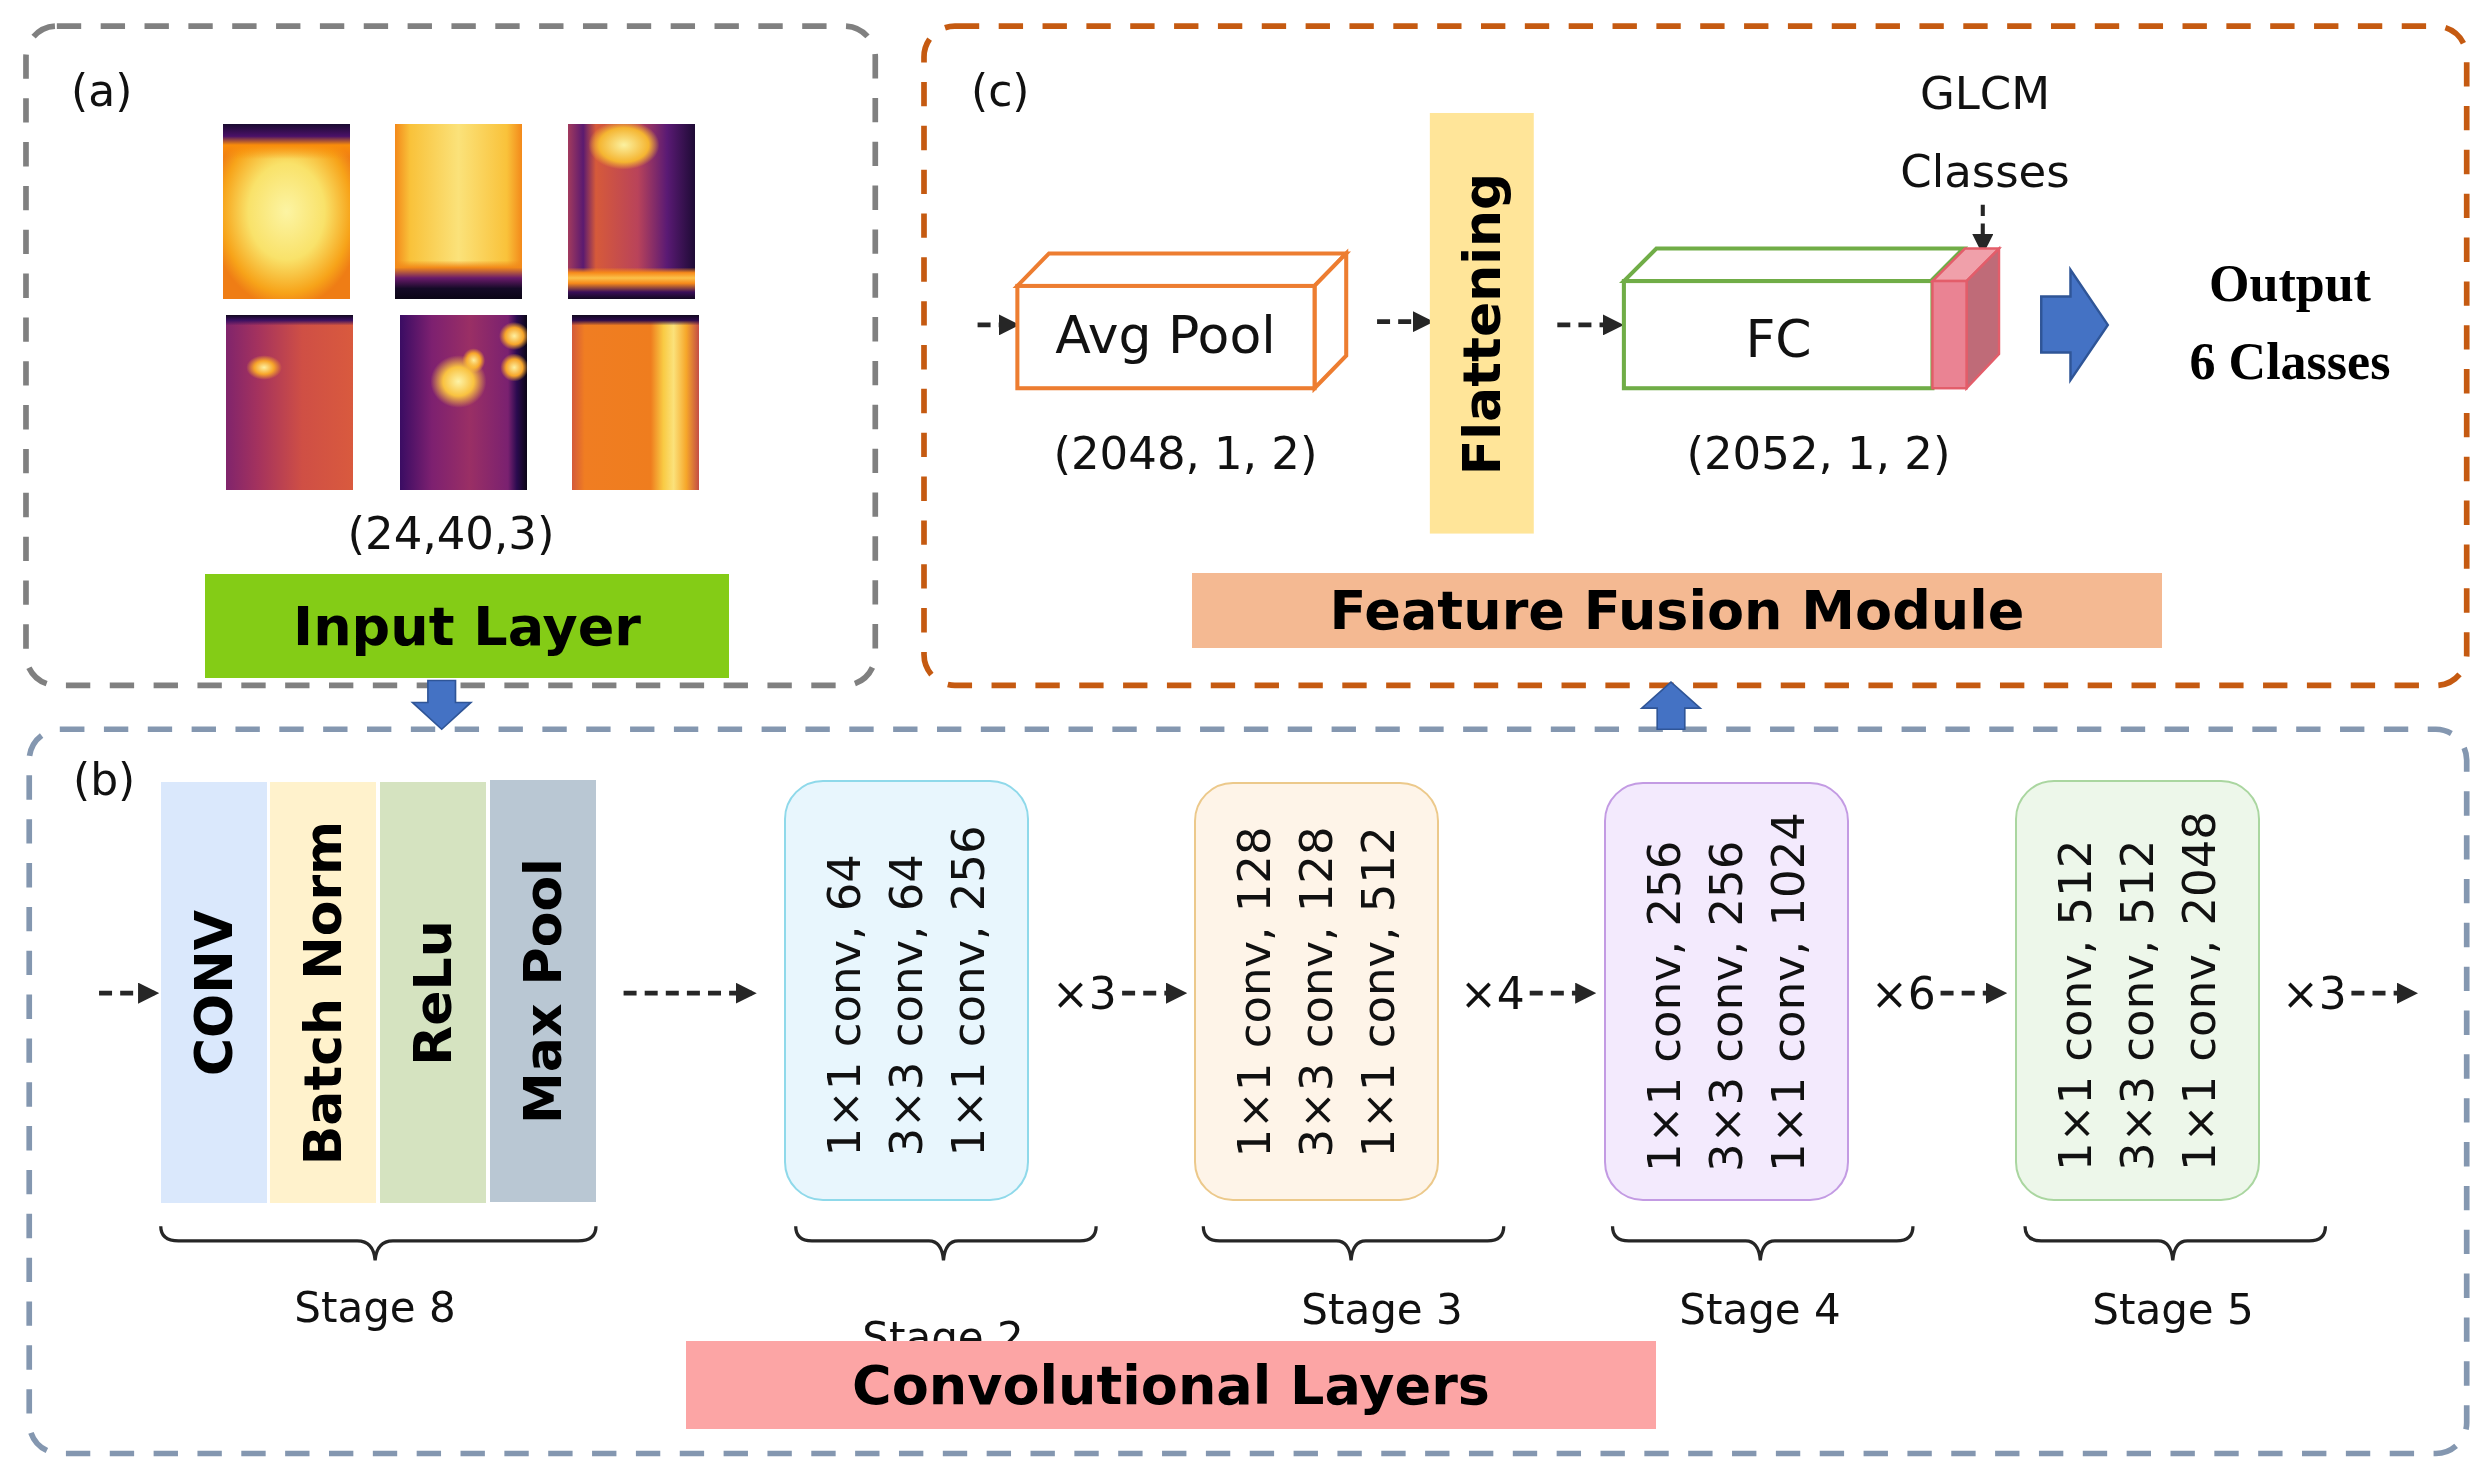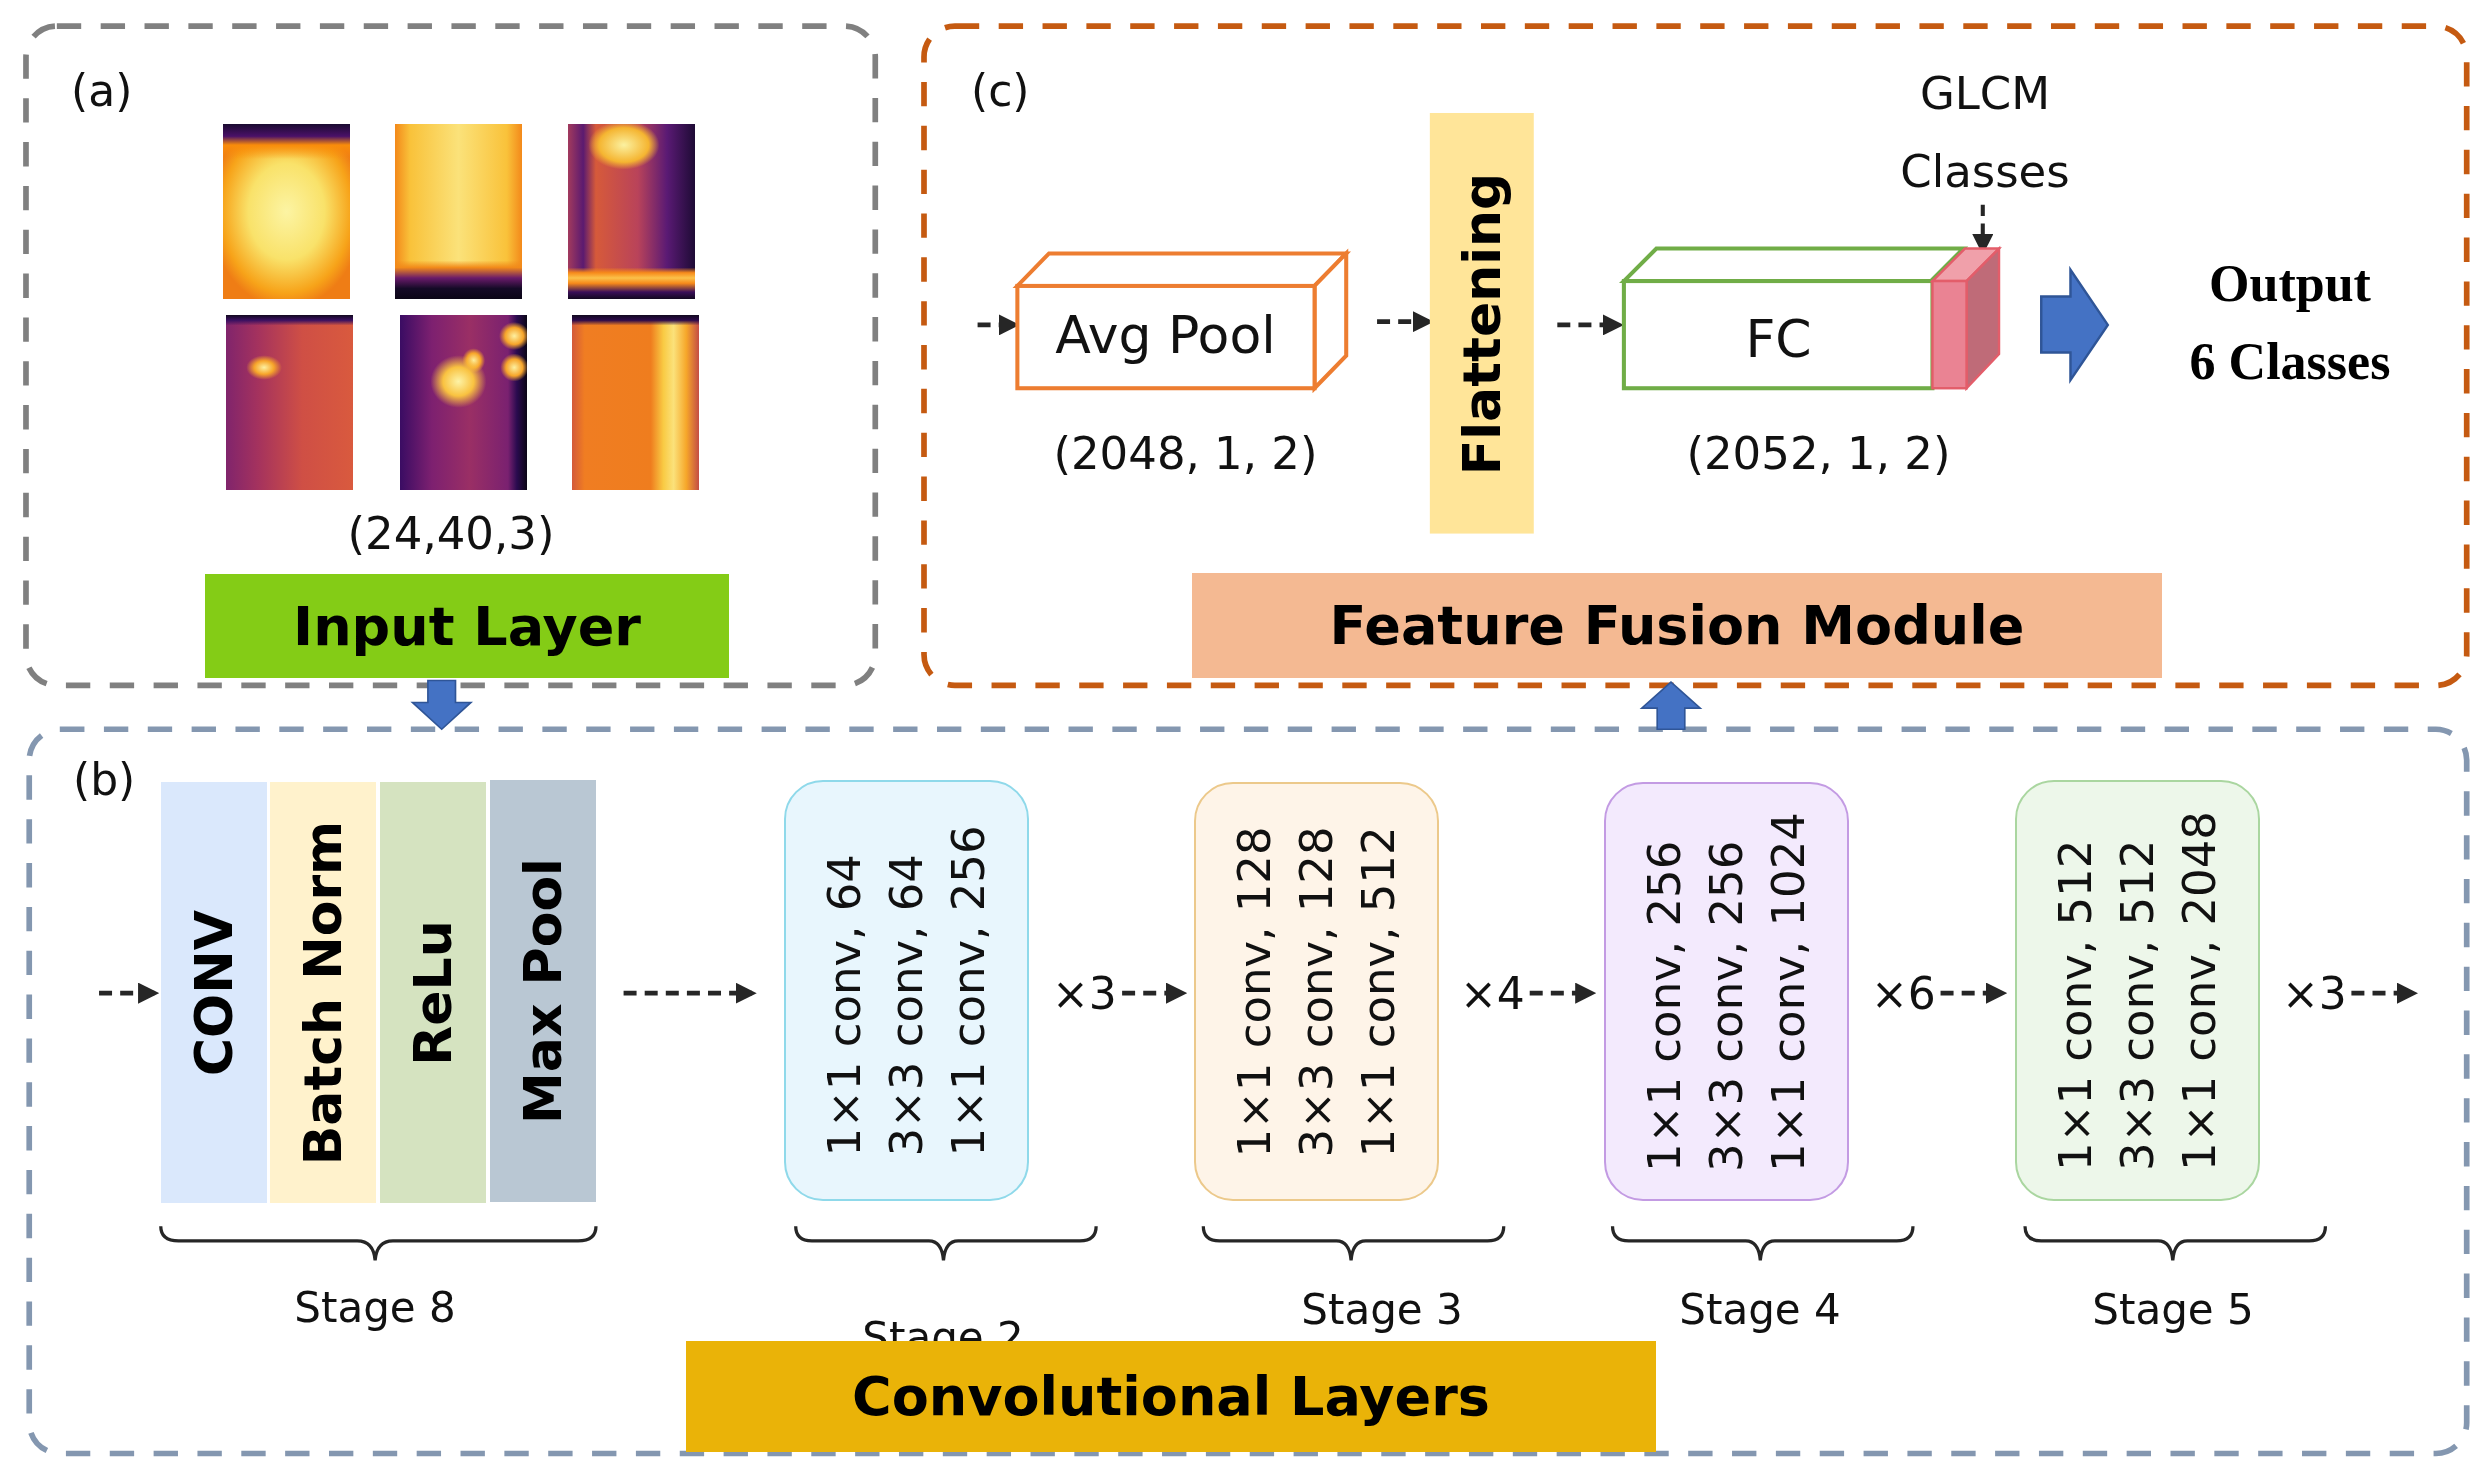--- a/index.html
+++ b/index.html
@@ -145,21 +145,21 @@
 
 <div class="box-text" style="left:1624px; top:309px; width:309px;">FC</div>
 <div class="caption" style="left:1648px; top:427px; width:341px;">(2052, 1, 2)</div>
 
 <div class="caption" style="left:1859px; top:67px; width:252px;">GLCM</div>
 <div class="caption" style="left:1859px; top:145px; width:252px;">Classes</div>
 
 <div class="out-text" style="left:2144px; top:245px; width:292px;">Output</div>
 <div class="out-text" style="left:2144px; top:323px; width:292px;">6 Classes</div>
 
-<div class="bar-label" style="left:1192px; top:573px; width:970px; height:105px; background:#f4b992;">Feature Fusion Module</div>
+<div class="bar-label" style="left:1192px; top:573px; width:970px; height:75px; background:#f4b992;">Feature Fusion Module</div>
 
 <div class="vtext strip" style="left:161px; top:782px; width:106px; height:421px; background:#dae8fc;">
   <span>CONV</span>
 </div>
 <div class="vtext strip" style="left:270px; top:782px; width:106px; height:421px; background:#fff2cc;">
   <span>Batch Norm</span>
 </div>
 <div class="vtext strip" style="left:380px; top:782px; width:106px; height:421px; background:#d5e3c0;">
   <span>ReLu</span>
 </div>
@@ -201,14 +201,14 @@
 <div class="stage-box" style="left:2015px; top:780px; width:245px; height:421px; background:#edf7ea; border-color:#aad6a0;">
   <div class="lines">
     <div>1×1 conv, 512</div>
     <div>3×3 conv, 512</div>
     <div>1×1 conv, 2048</div>
   </div>
 </div>
 <div class="mult" style="left:2282px; top:968px;">×3</div>
 <div class="stage-name" style="left:2092px; top:1285px; width:162px;">Stage 5</div>
 
-<div class="bar-label" style="left:686px; top:1341px; width:970px; height:111px; background:#eab308;">Convolutional Layers</div>
+<div class="bar-label" style="left:686px; top:1341px; width:970px; height:88px; background:#fca5a5;">Convolutional Layers</div>
 
 
 </body></html>

